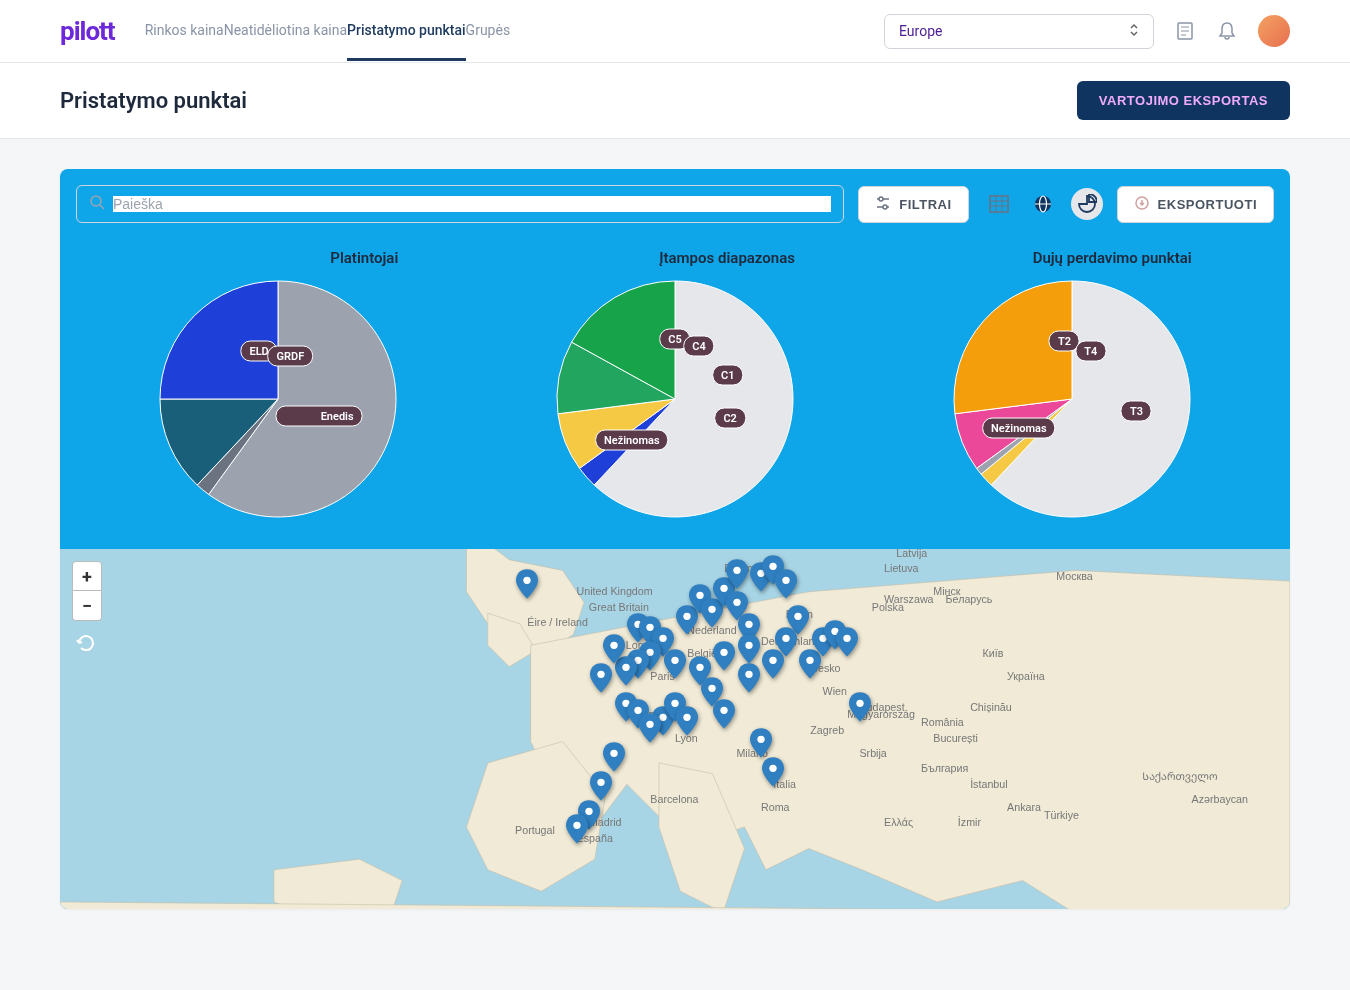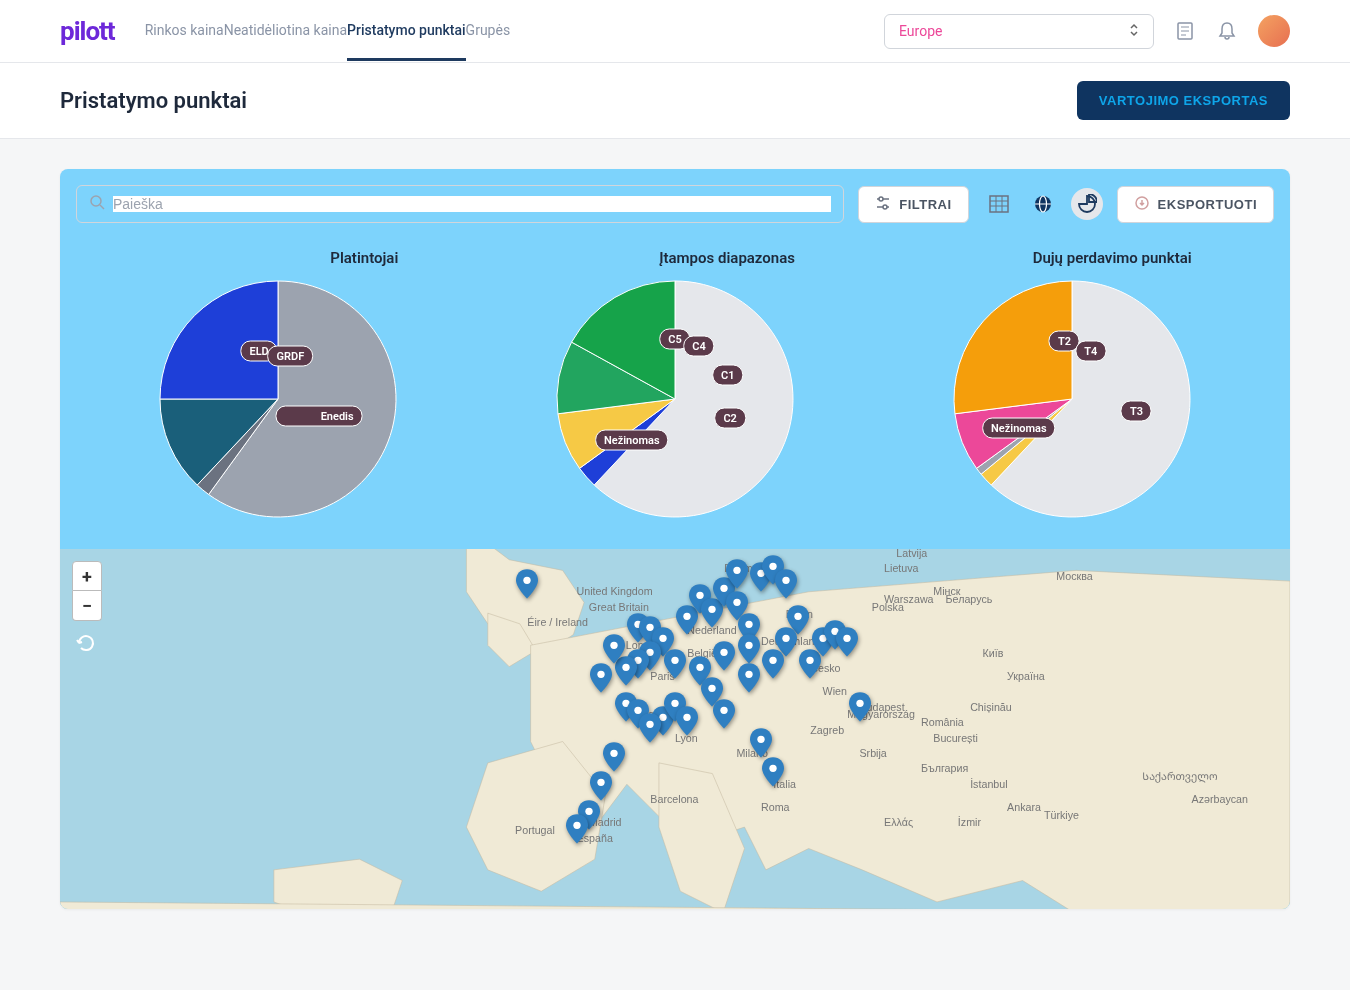--- a/index.html
+++ b/index.html
@@ -5,30 +5,30 @@
 * { box-sizing: border-box; margin: 0; padding: 0; }
 body { font-family: -apple-system, BlinkMacSystemFont, "Segoe UI", Roboto, sans-serif; background: #f5f6f7; color: #2c3e50; }
 
 .header { background: #fff; border-bottom: 1px solid #e5e7eb; }
 .header-top { display: flex; align-items: center; padding: 0 60px; height: 62px; }
 .logo { font-size: 26px; font-weight: 700; color: #6d28d9; margin-right: 30px; letter-spacing: -1px; }
 .nav { display: flex; flex: 1; }
 .nav-item { padding: 20px 0; color: #8a94a6; font-size: 14px; cursor: pointer; border-bottom: 3px solid transparent; }
 .nav-item.active { color: #1e3a5f; border-bottom-color: #1e3a5f; font-weight: 500; }
 .header-right { display: flex; align-items: center; gap: 20px; }
-.region-select { border: 1px solid #d1d5db; border-radius: 6px; padding: 8px 14px; width: 270px; font-size: 14px; color: #ec4899; display: flex; justify-content: space-between; align-items: center; cursor: pointer; }
+.region-select { border: 1px solid #d1d5db; border-radius: 6px; padding: 8px 14px; width: 270px; font-size: 14px; color: #4c1d95; display: flex; justify-content: space-between; align-items: center; cursor: pointer; }
 .icon-btn { width: 22px; height: 22px; color: #8a94a6; cursor: pointer; display: flex; align-items: center; justify-content: center; }
 .avatar { width: 32px; height: 32px; border-radius: 50%; background: linear-gradient(135deg, #f4a261, #e76f51); cursor: pointer; }
 
 .page-header { background: #fff; padding: 18px 60px; display: flex; justify-content: space-between; align-items: center; border-bottom: 1px solid #e5e7eb; }
 .page-title { font-size: 22px; font-weight: 600; color: #1e293b; }
-.btn-primary { background: #0f3460; color: #0ea5e9; border: none; padding: 12px 22px; border-radius: 6px; font-size: 13px; font-weight: 600; letter-spacing: 0.5px; cursor: pointer; }
+.btn-primary { background: #0f3460; color: #f0abfc; border: none; padding: 12px 22px; border-radius: 6px; font-size: 13px; font-weight: 600; letter-spacing: 0.5px; cursor: pointer; }
 
 .content { padding: 30px 60px; }
-.card { background: #7dd3fc; border-radius: 8px; overflow: hidden; box-shadow: 0 1px 3px rgba(0,0,0,0.05); }
+.card { background: #0ea5e9; border-radius: 8px; overflow: hidden; box-shadow: 0 1px 3px rgba(0,0,0,0.05); }
 
 .toolbar { display: flex; gap: 14px; padding: 16px; align-items: center; }
 .search-box { flex: 1; display: flex; align-items: center; border: 1px solid #d1d5db; border-radius: 6px; padding: 8px 12px; }
 .search-box input { border: none; outline: none; flex: 1; font-size: 14px; color: #333; margin-left: 8px; }
 .search-box input::placeholder { color: #9ca3af; }
 .btn-outline { border: 1px solid #d1d5db; background: #fff; padding: 8px 16px; border-radius: 6px; font-size: 13px; font-weight: 600; color: #4b5563; cursor: pointer; display: flex; align-items: center; gap: 8px; letter-spacing: 0.5px; }
 .view-icons { display: flex; gap: 12px; align-items: center; }
 .view-icon { width: 32px; height: 32px; display: flex; align-items: center; justify-content: center; cursor: pointer; border-radius: 50%; color: #6b7280; }
 .view-icon.active { background: #e5e7eb; color: #1e3a5f; }
 

